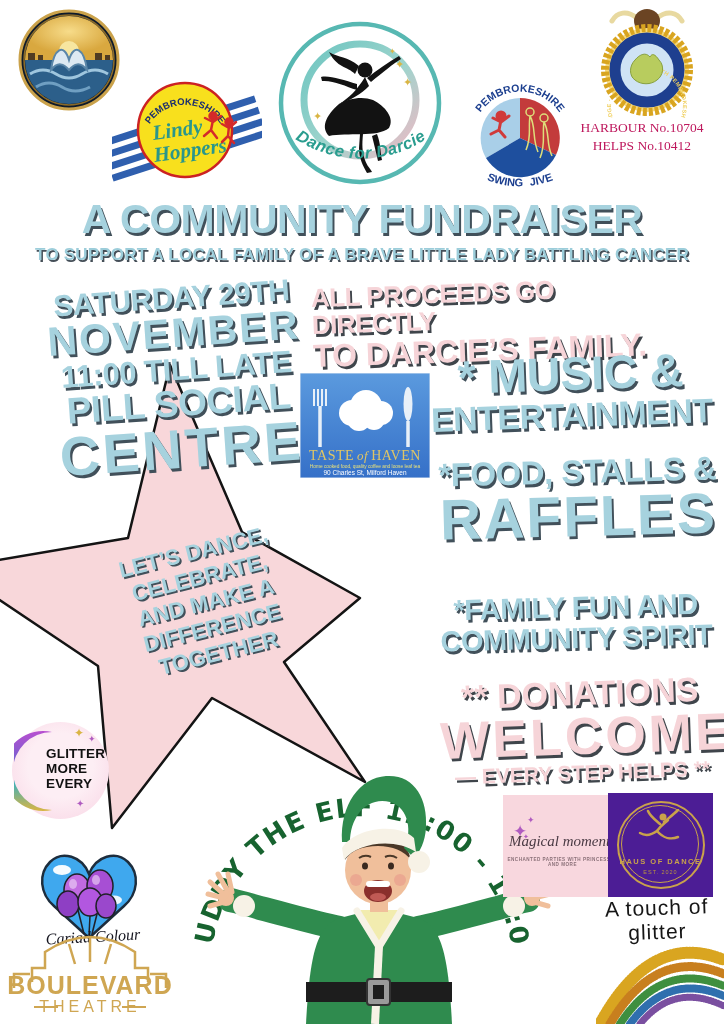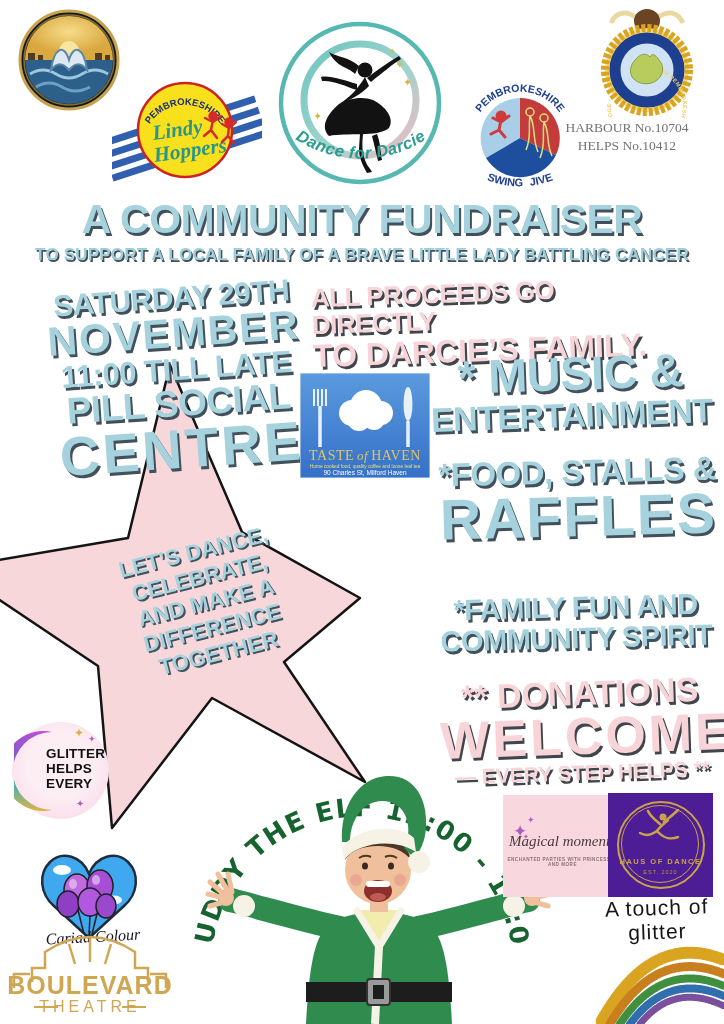--- a/index.html
+++ b/index.html
@@ -18,22 +18,22 @@
   .proceeds .l1{font-size:26px;letter-spacing:-0.5px;} .proceeds .l2{font-size:32px;}
   .music{left:425px;top:350px;width:292px;text-align:center;transform:rotate(-2deg);line-height:1.02;}
   .music .l1{font-size:47px;} .music .l2{font-size:34px;}
   .food{left:432px;top:455px;width:292px;text-align:center;transform:rotate(-1.5deg);line-height:1.0;}
   .food .l1{font-size:33px;} .food .l2{font-size:57px;letter-spacing:2px;}
   .family{left:430px;top:592px;width:292px;text-align:center;transform:rotate(-1.5deg);line-height:1.08;font-size:29px;}
   .donations{left:440px;top:676px;width:282px;text-align:center;transform:rotate(-2deg);line-height:1.0;}
   .donations .l1{font-size:34px;} .donations .l2{font-size:52px;letter-spacing:3px;} .donations .l3{font-size:21px;}
   .star-text{left:100px;top:538px;width:212px;text-align:center;transform:rotate(-14deg);
     font-size:22px;line-height:1.18;color:#a6d2de;text-shadow:1.5px 2px 0 #41505a;font-weight:700;z-index:3;}
-  .lodge-nums{left:557px;top:119px;width:140px;text-align:center;font-family:"Liberation Serif",serif;
-    font-size:13.5px;line-height:1.3;color:#737373;}
+  .lodge-nums{left:572px;top:119px;width:140px;text-align:center;font-family:"Liberation Serif",serif;
+    font-size:13.5px;line-height:1.3;color:#be185d;}
   
   .taste{left:300px;top:373px;width:130px;height:105px;z-index:4;}
   
   .gmoon{left:12px;top:722px;width:97px;height:97px;border-radius:50%;
     background:radial-gradient(circle at 50% 45%, #fdeef4 45%, #f8d3e3 100%);z-index:4;}
   .gmoon .txt{position:absolute;left:34px;top:24px;font-size:13.5px;font-weight:800;color:#111;line-height:1.12;letter-spacing:.2px;}
   .sparkle{position:absolute;font-size:12px;color:#b05cc0;}
   
   .vision{left:160px;top:784px;width:96px;height:62px;z-index:4;}
   .vision .word{font-style:italic;font-weight:900;font-size:27px;letter-spacing:-1px;
@@ -285,21 +285,21 @@
         <stop offset="0%" stop-color="#b84fd0"></stop>
             <stop offset="35%" stop-color="#7a5fd0"></stop>
         <stop offset="65%" stop-color="#3fb0b8"></stop>
             <stop offset="100%" stop-color="#d9b544"></stop>
           </linearGradient>
         </defs>
       <path d="M38,6 A40,40 0 1 0 38,84 A33,33 0 1 1 38,6 Z" fill="url(#gmg)"></path>
     </svg>
     <div class="txt">
       <div>GLITTER</div>
-      <div>HELPS</div>
+      <div>MORE</div>
       <div>EVERY</div>
     </div>
     <span class="sparkle" style="left:62px;top:4px;color:#d9b544;">✦</span>
     <span class="sparkle" style="left:76px;top:12px;font-size:9px;">✦</span>
     <span class="sparkle" style="left:64px;top:76px;font-size:10px;">✦</span>
   </div>
 
 
   <svg class="abs" style="left:190px;top:750px;z-index:3;" width="365" height="274" viewBox="0 0 365 274">
     <defs>

